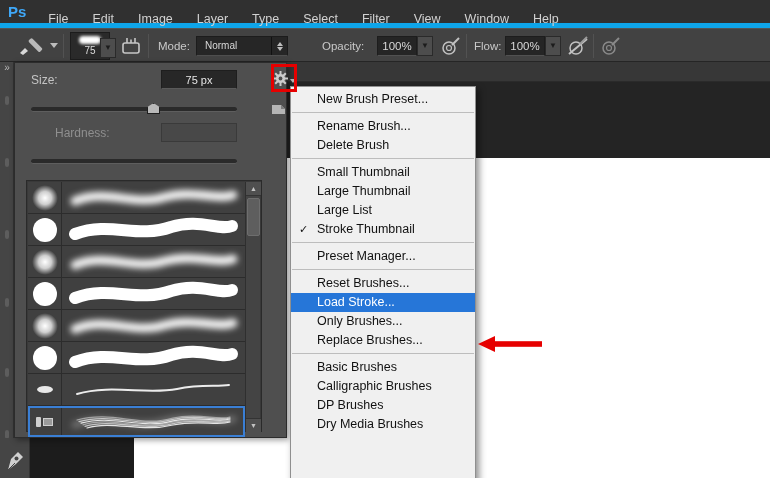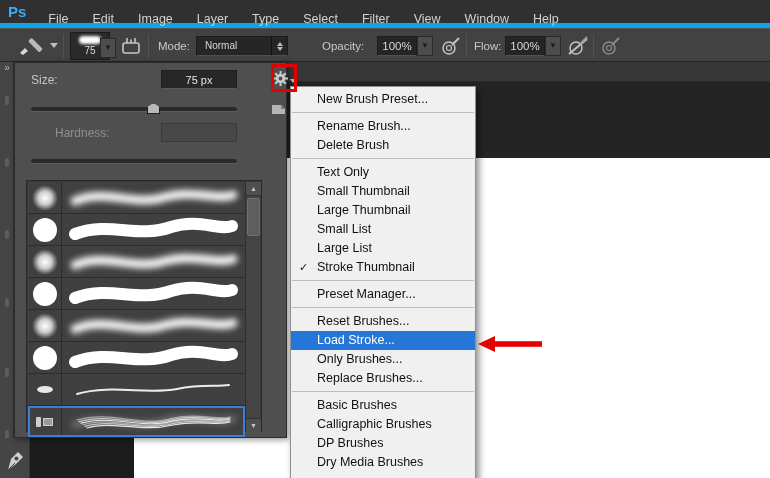--- a/index.html
+++ b/index.html
@@ -347,24 +347,22 @@
       </div>
     </div>
   </div>
 
   <div id="flyout-menu">
       <div class="menu-item"><span>New Brush Preset...</span></div>
       <div class="menu-sep"></div>
       <div class="menu-item"><span>Rename Brush...</span></div>
       <div class="menu-item"><span>Delete Brush</span></div>
       <div class="menu-sep"></div>
-      <div class="menu-item"><span>Text Only</span></div>
       <div class="menu-item"><span>Small Thumbnail</span></div>
       <div class="menu-item"><span>Large Thumbnail</span></div>
-      <div class="menu-item"><span>Small List</span></div>
       <div class="menu-item"><span>Large List</span></div>
       <div class="menu-item"><span class="menu-check">✓</span><span>Stroke Thumbnail</span></div>
       <div class="menu-sep"></div>
       <div class="menu-item"><span>Preset Manager...</span></div>
       <div class="menu-sep"></div>
       <div class="menu-item"><span>Reset Brushes...</span></div>
       <div class="menu-item highlighted"><span>Load Stroke...</span></div>
       <div class="menu-item"><span>Only Brushes...</span></div>
       <div class="menu-item"><span>Replace Brushes...</span></div>
       <div class="menu-sep"></div>

